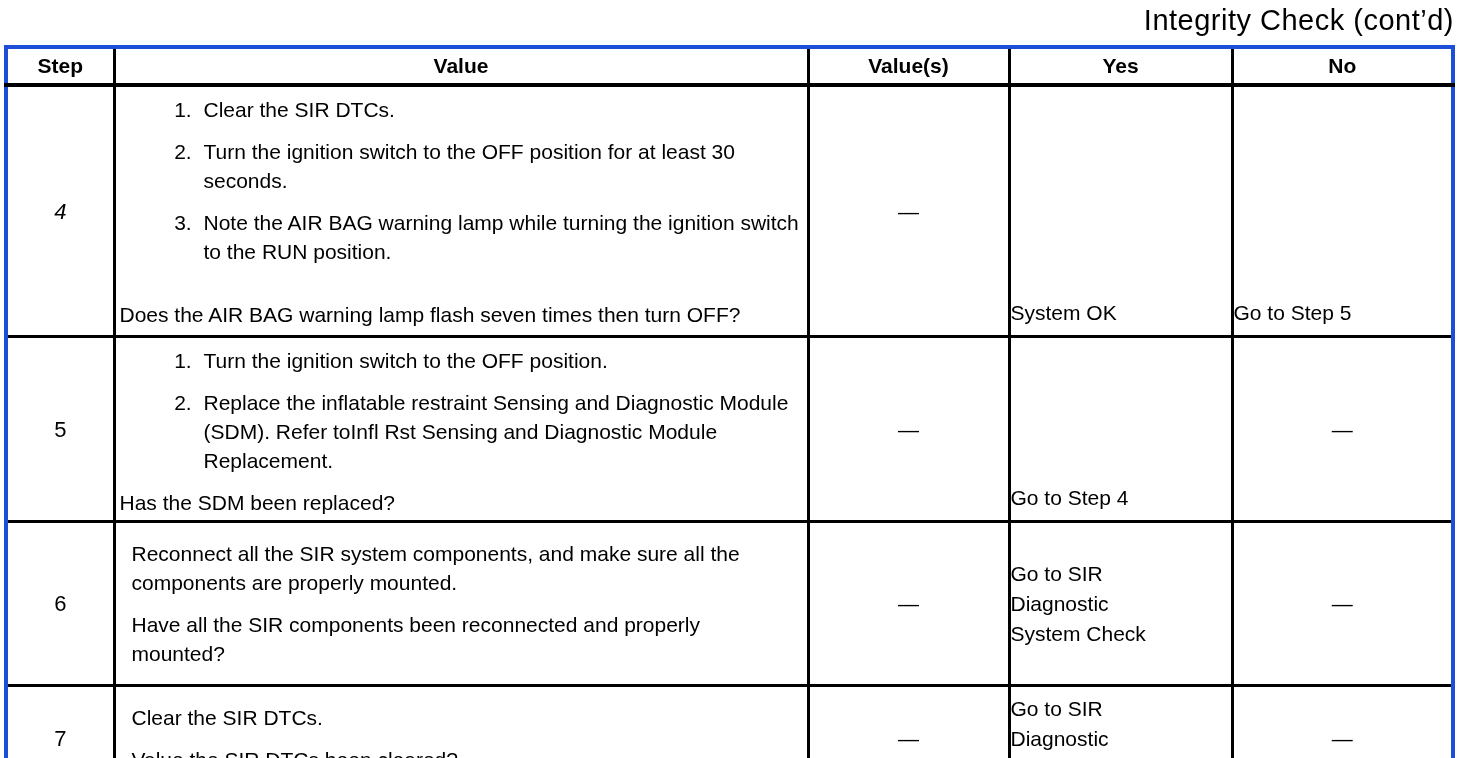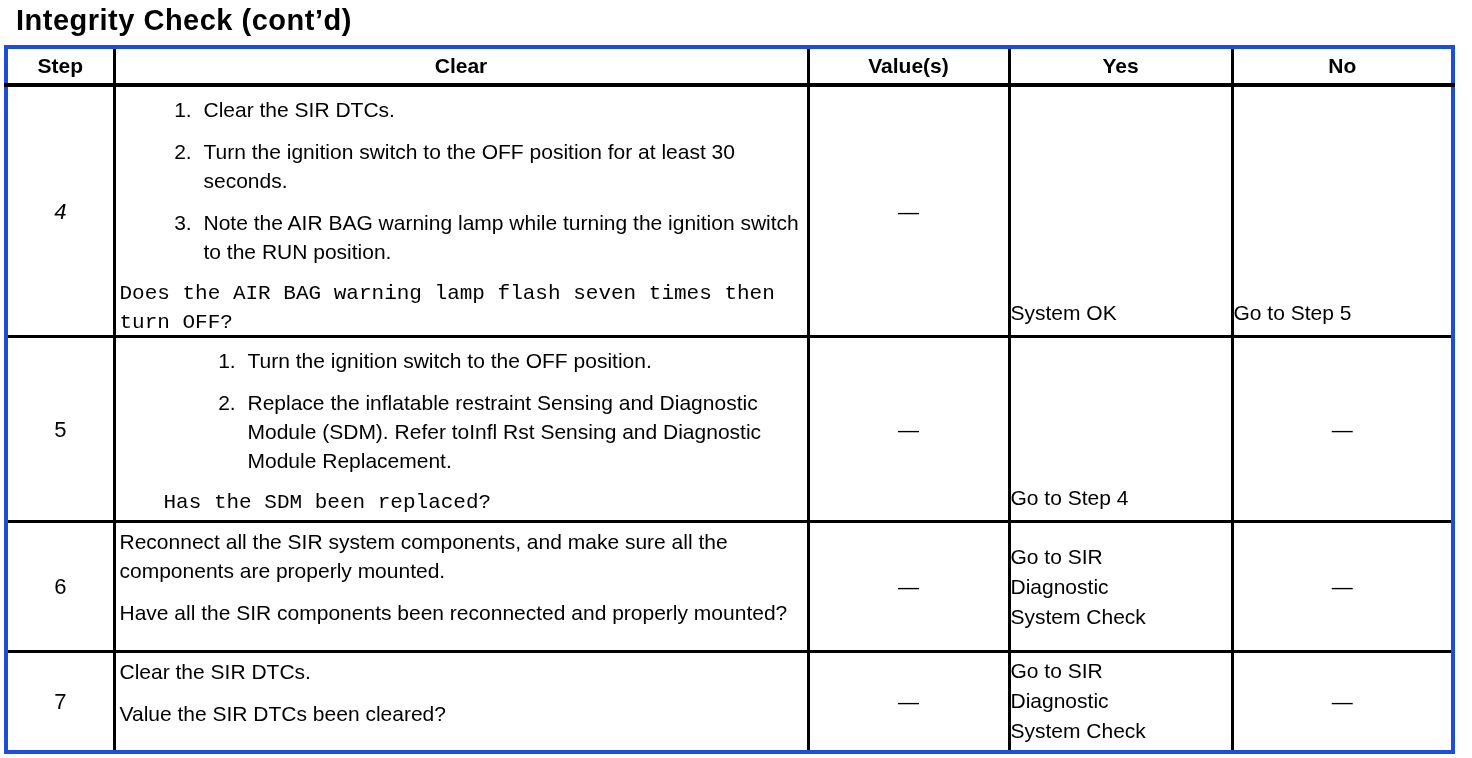--- a/index.html
+++ b/index.html
@@ -1,58 +1,58 @@
 <!DOCTYPE html>
 <html><head>
 <meta charset="utf-8">
 <style>
   html,body{margin:0;padding:0;background:#fff;width:1472px;height:758px;overflow:hidden;
     font-family:"Liberation Sans",sans-serif;color:#000;-webkit-font-smoothing:none;}
-  .page-title{position:absolute;top:4px;left:16px;width:1447px;text-align:left;
-    font-size:29px;font-weight:bold;letter-spacing:0.5px;}
+  .page-title{position:absolute;top:4px;left:7px;width:1447px;text-align:right;
+    font-size:29px;font-weight:normal;letter-spacing:0.5px;}
   table.diag{position:absolute;top:45px;left:4px;width:1447px;border-collapse:collapse;
     table-layout:fixed;border:4px solid #1d4ed8;}
   td,th{border:3px solid #000;padding:0;font-size:21px;overflow:hidden;}
   th{font-weight:bold;text-align:center;border-bottom:4px solid #000;height:34px;}
   td{vertical-align:top;line-height:29px;}
   .step-cell{text-align:center;vertical-align:middle;font-size:22px;}
   .step-italic{font-style:italic;}
   .dash-cell{text-align:center;vertical-align:middle;}
   .bottom-cell{vertical-align:bottom;text-align:left;padding-bottom:8px;}
   .center-cell{vertical-align:middle;text-align:left;}
   .italic{}
   .action-flex{display:flex;flex-direction:column;padding:4px 6px 6px 4px;}
   .action-flex.h-r4{height:238px;}
-  .action-flex.h-r5{height:172px;margin-left:44px;}
+  .action-flex.h-r5{height:172px;}
   ol.action-list{margin:4px 0 0 0;padding:0 0 0 78px;}
   ol.action-list li{padding-left:6px;margin-bottom:13px;}
-  .action-question{margin-top:auto;font-family:Liberation Mono, monospace;}
+  .action-question{margin-top:auto;}
   .action-plain{padding:4px 6px 4px 4px;}
-  .action-plain p{margin:0;}
+  .action-plain p{margin:12px;}
   .action-plain p + p{margin-top:13px;}
   .goto-wrap{display:inline-block;max-width:150px;line-height:30px;}
 </style>
 </head>
 <body>
 
 <div class="page-title">Integrity Check (cont’d)</div>
 
 <table class="diag">
   <colgroup>
     <col style="width:108px">
       <col style="width:694px">
       <col style="width:201px">
     <col style="width:223px">
       <col style="width:221px">
   </colgroup>
 
   <tbody>
       <tr>
     <th>Step</th>
-    <th>Clear</th>
+    <th>Value</th>
     <th>Value(s)</th>
     <th>Yes</th>
     <th>No</th>
   </tr>
 
   <tr style="height:248px;">
     <td class="step-cell">
       <span class="step-italic">4</span>
     </td>
     <td>

